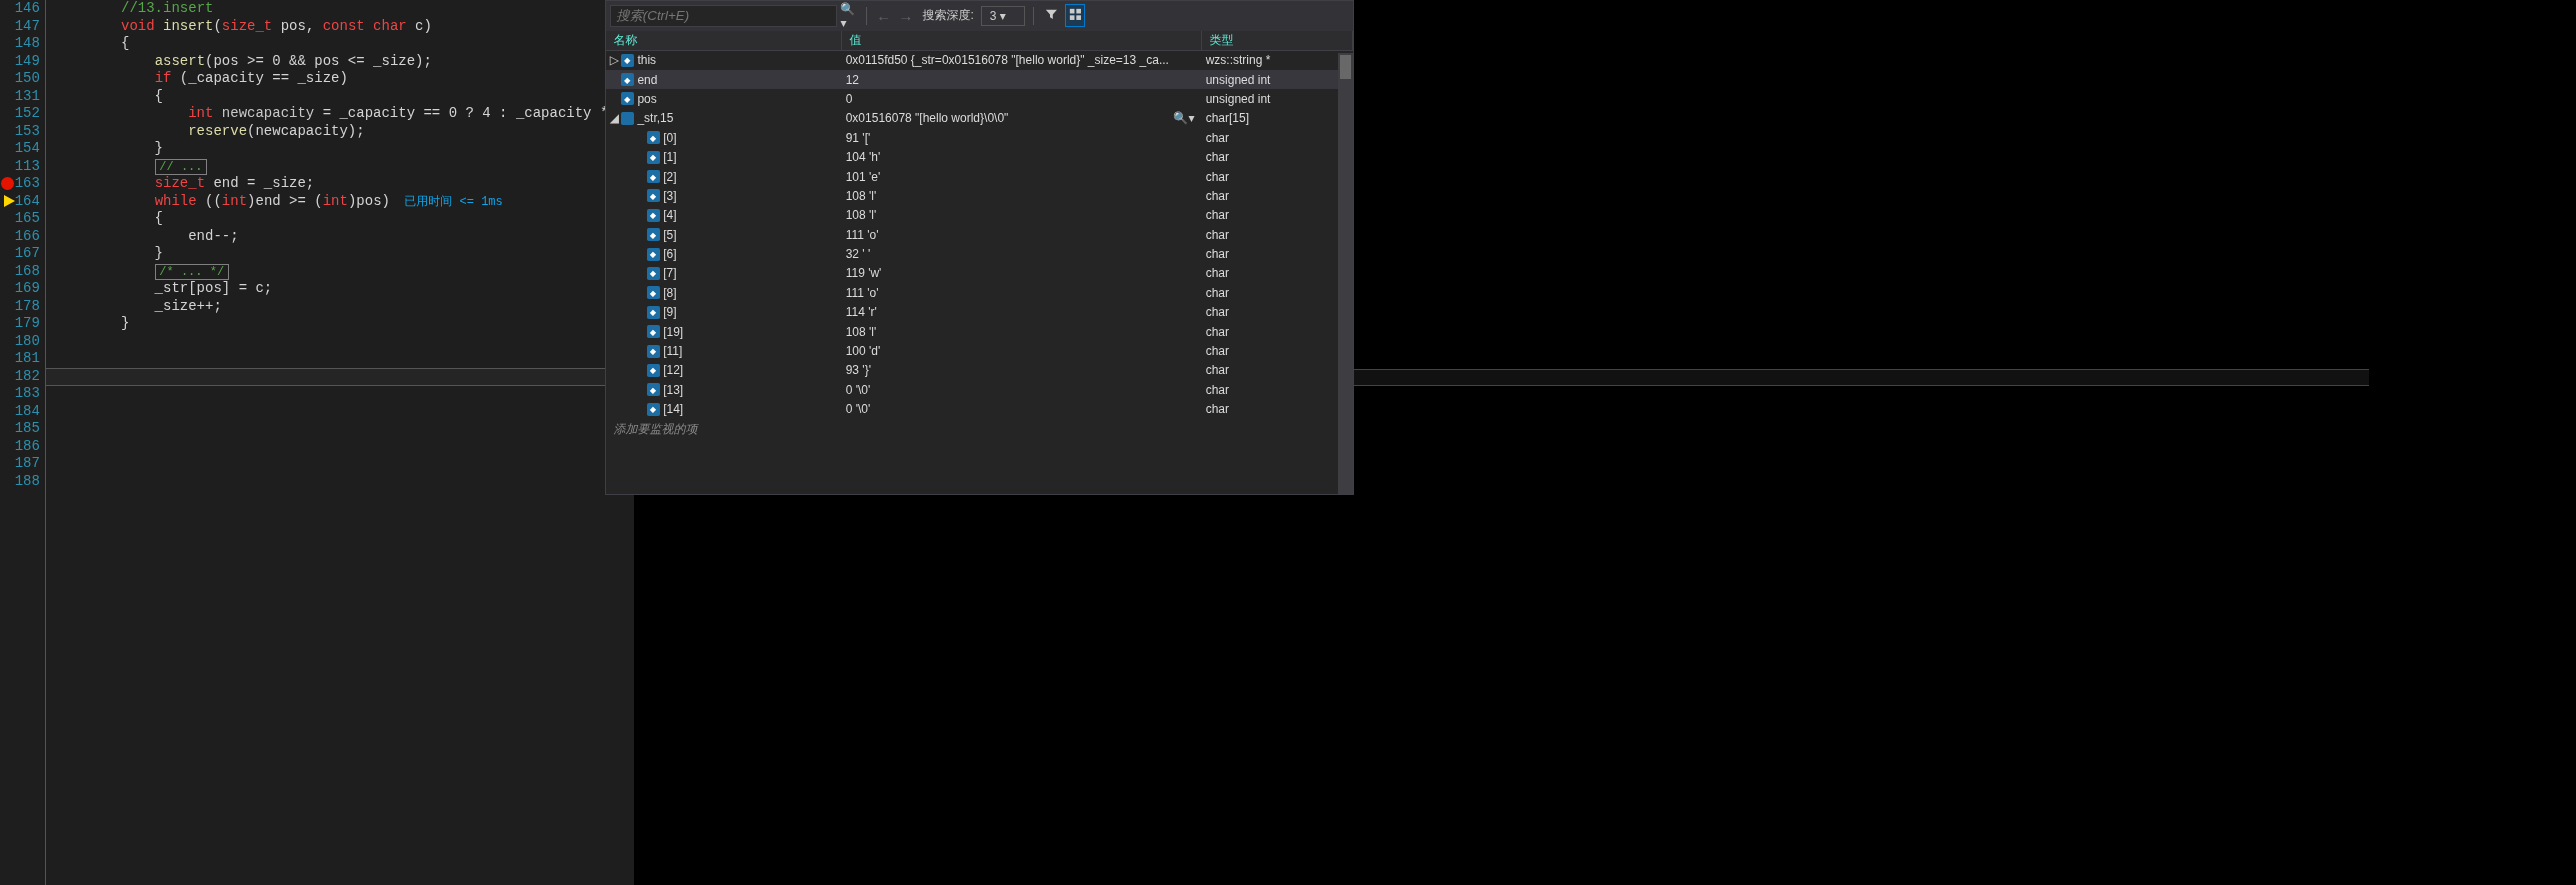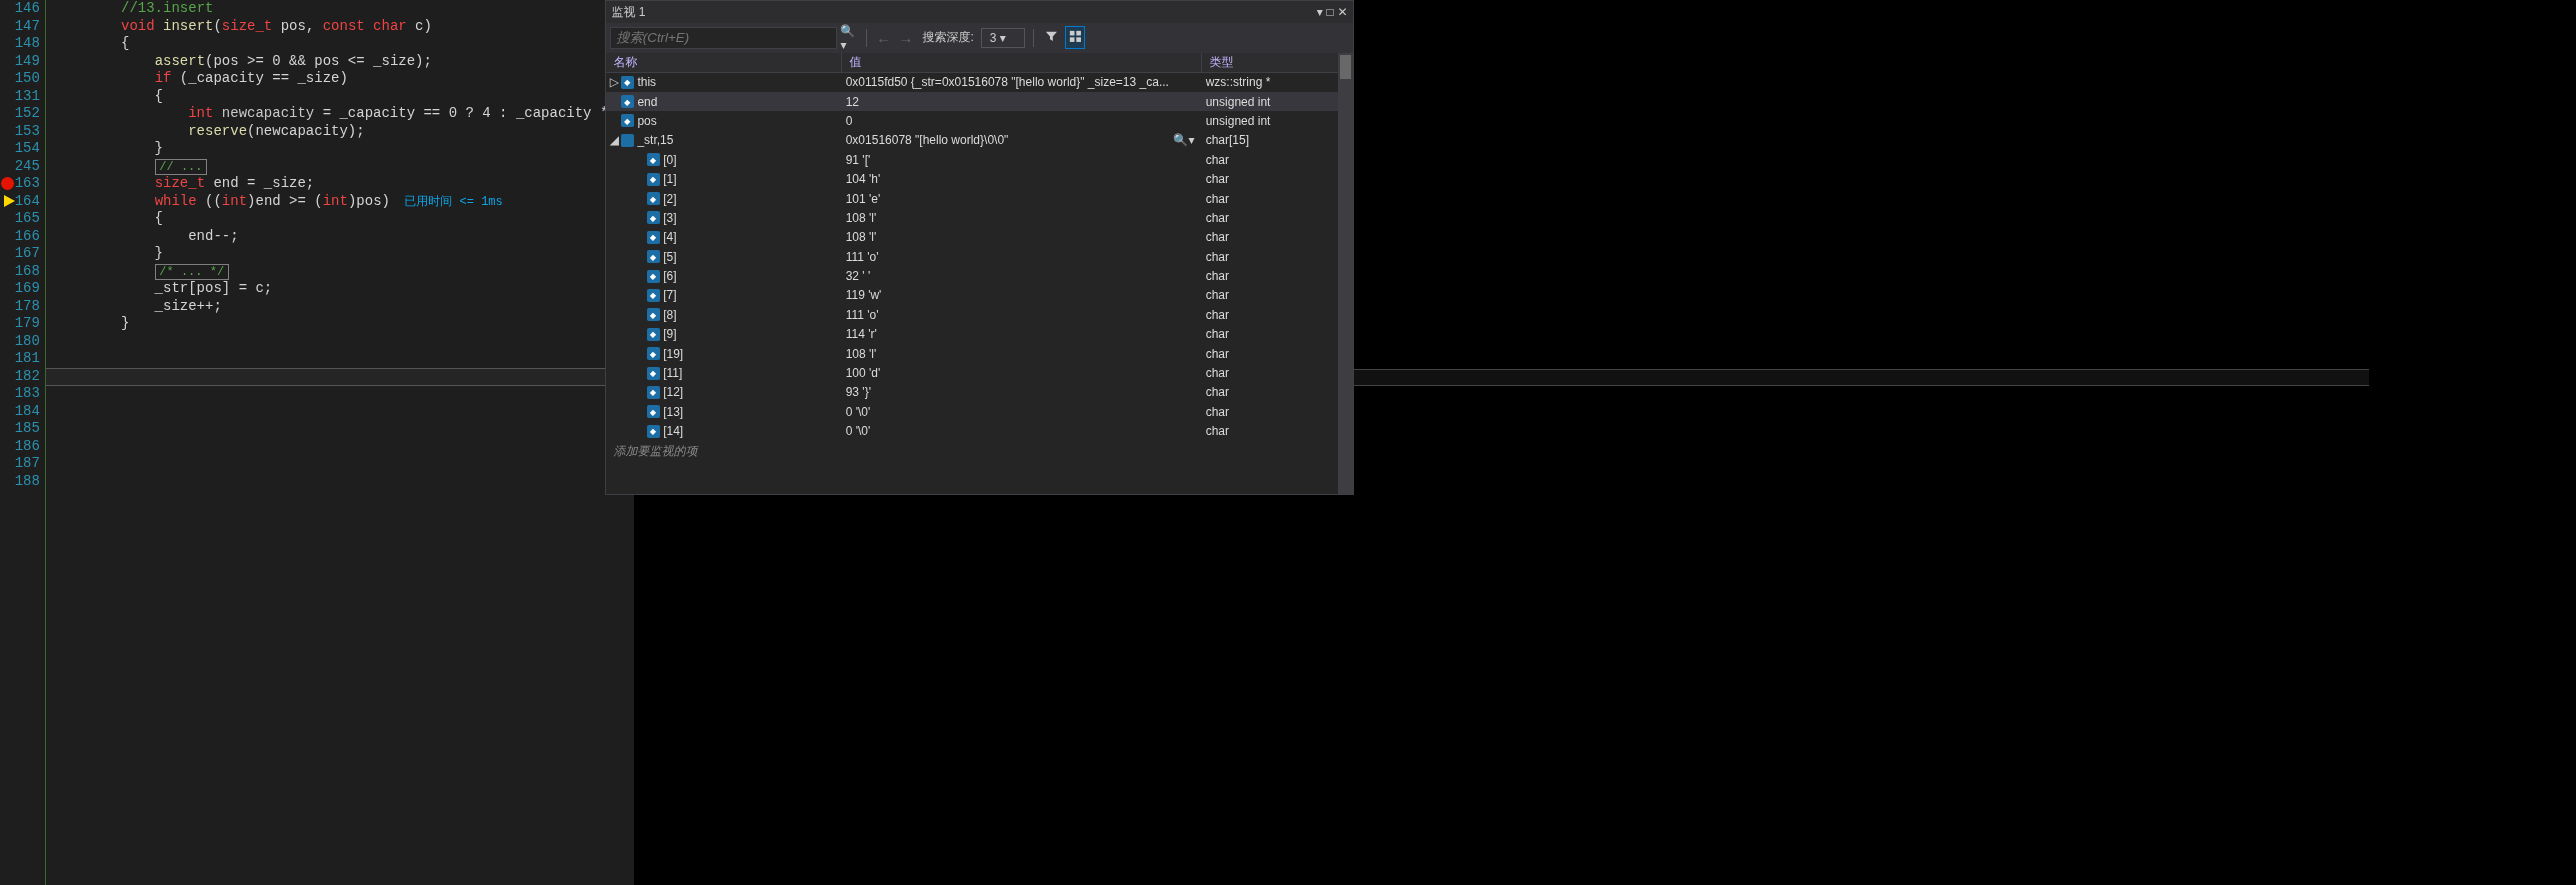--- a/index.html
+++ b/index.html
@@ -168,21 +168,21 @@
   background: #1c3a52;
 }
 .watch-header {
   height: 20px;
   background: #2d2d30;
   display: flex;
   border-bottom: 0.9px solid #3f3f46;
 }
 .watch-header > div {
   padding: 1.8px 7.4px;
-  color: #c4b5fd;
+  color: #5eead4;
   border-right: 0.9px solid #3f3f46;
 }
 .wcol-name { width: 236px; }
 .wcol-value { width: 360px; }
 .wcol-type { flex: 1; }
 .watch-body {
   overflow-y: auto;
   height: calc(100% - 72px);
 }
 .watch-row {
@@ -314,21 +314,21 @@
   <div class="linenum-col" id="linenum-col">
       <div>146</div>
       <div>147</div>
       <div>148</div>
       <div>149</div>
       <div>150</div>
       <div>131</div>
       <div>152</div>
       <div>153</div>
       <div>154</div>
-      <div>245</div>
+      <div>113</div>
       <div>163</div>
       <div>164</div>
       <div>165</div>
       <div>166</div>
       <div>167</div>
       <div>168</div>
       <div>169</div>
       <div>178</div>
       <div>179</div>
       <div>180</div>
@@ -375,27 +375,20 @@
       <div class="line"></div>
       <div class="line"></div>
       <div class="line"></div>
       <div class="line"></div>
       <div class="line"></div>
       <div class="line"></div>
     </div>
 </div>
 
 <div class="watch-panel">
-  <div class="watch-title">
-    <span>监视 1</span>
-    <span class="spacer"></span>
-    <span class="icon">▾</span>
-    <span class="icon">□</span>
-    <span class="icon">✕</span>
-  </div>
   <div class="watch-toolbar">
     <input class="search-box" placeholder="搜索(Ctrl+E)" style="">
     <span class="tb-icon">🔍▾</span>
     <span class="tb-sep"></span>
     <span class="tb-icon nav-arrow">←</span>
     <span class="tb-icon nav-arrow">→</span>
     <span class="depth-label">搜索深度:</span>
     <span class="depth-dd"><span>3</span> ▾</span>
     <span class="tb-sep"></span>
     <span class="tb-btn">

